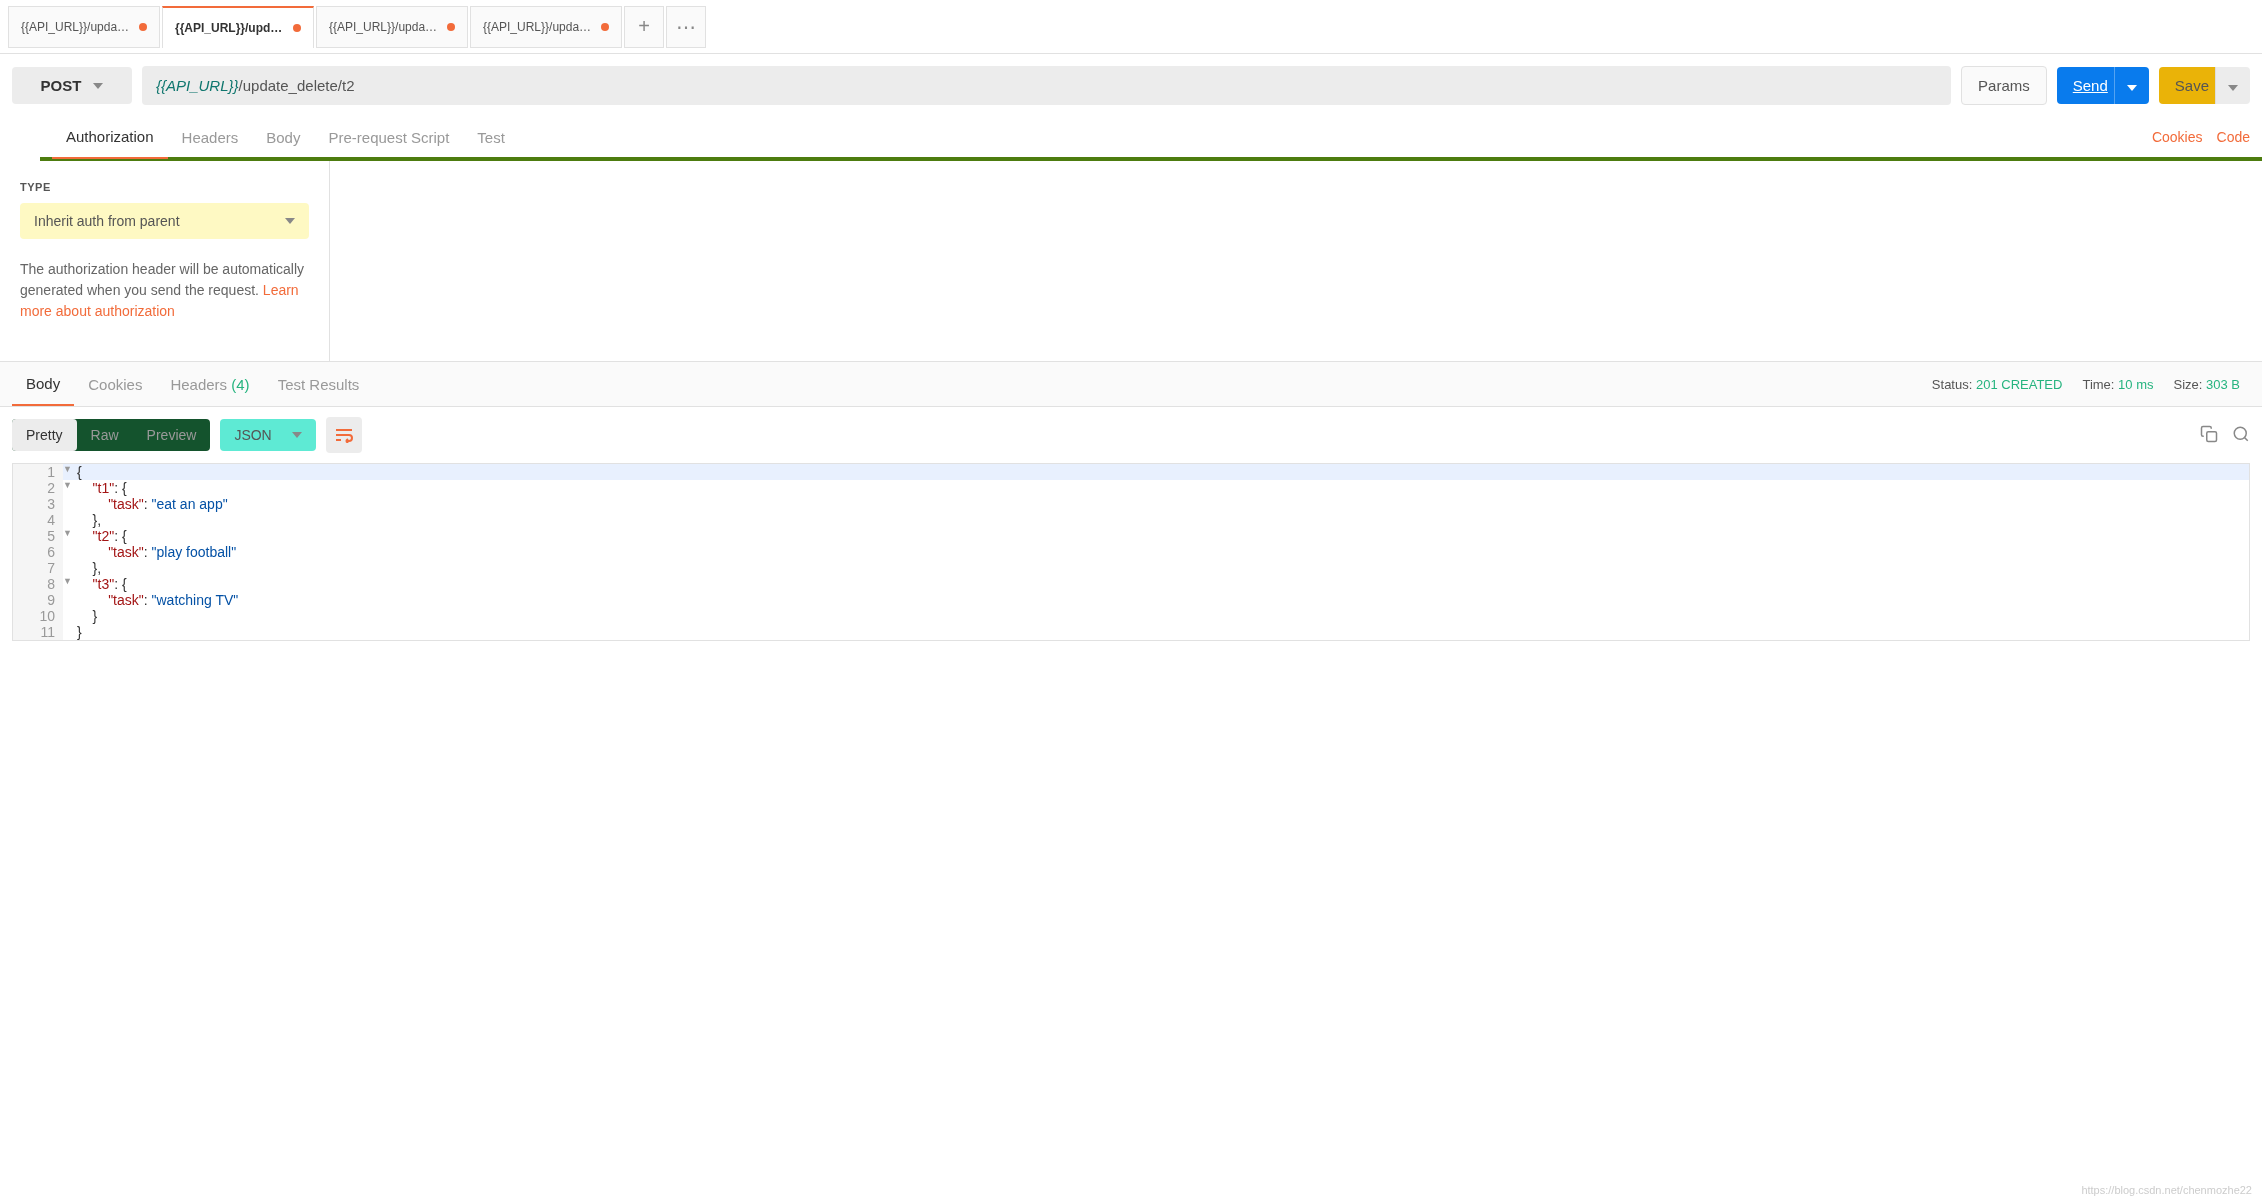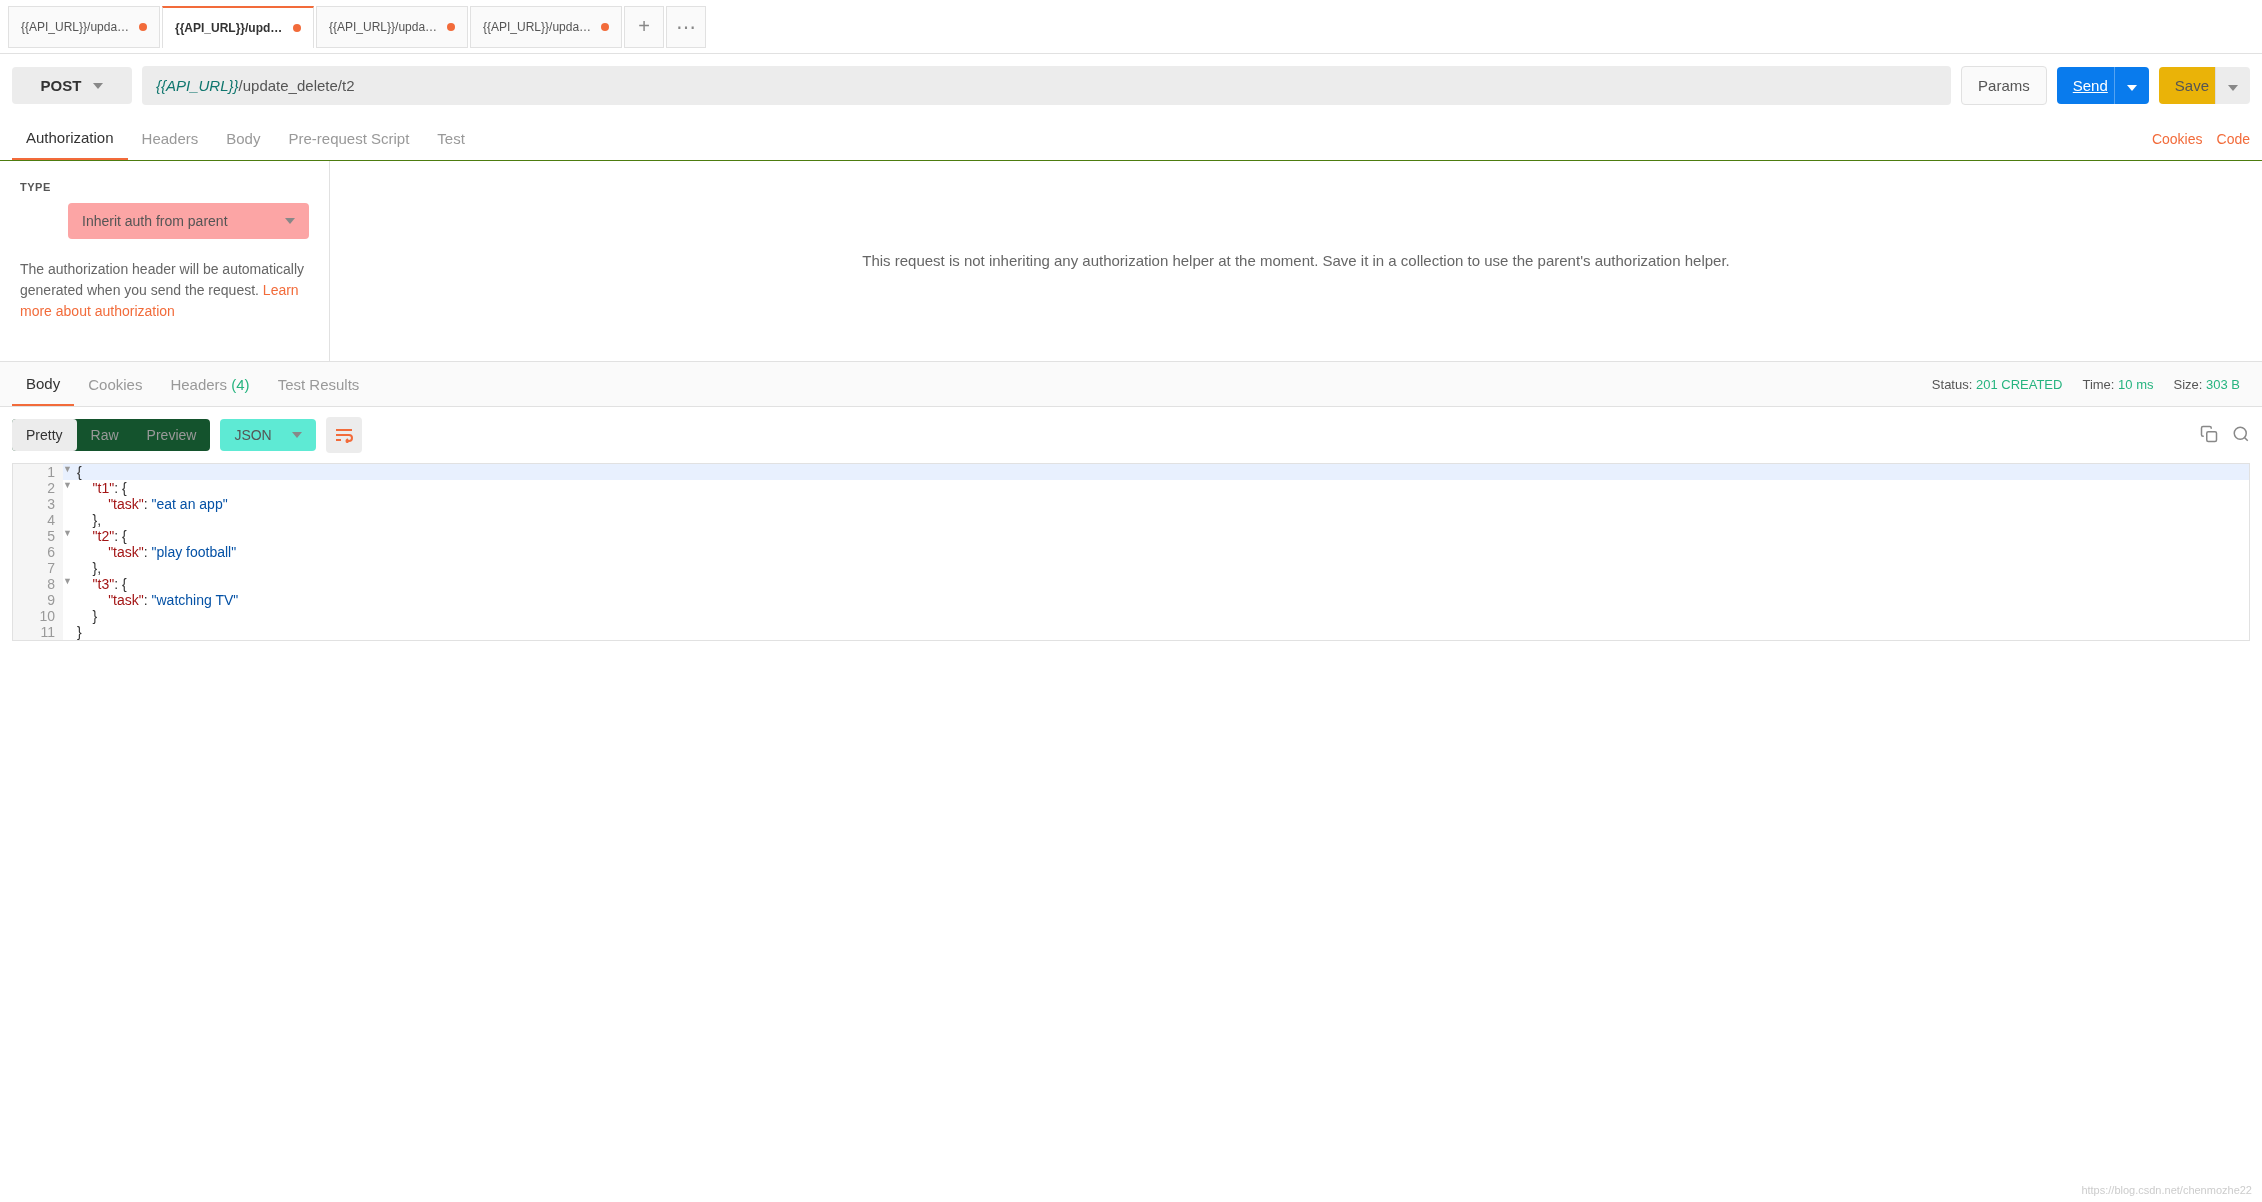--- a/index.html
+++ b/index.html
@@ -27,31 +27,31 @@
     .btn-params { background: #fafafa; border: 1px solid #e1e1e1; color: #555; }
     .btn-send { background: #097bed; color: #fff; font-weight: 500; display: flex; align-items: center; text-decoration: underline; }
     .btn-send-dd { background: #097bed; color: #fff; padding: 10px 12px; border-left: 1px solid rgba(255,255,255,0.3); border-radius: 0 4px 4px 0; margin-left: -10px; }
     .btn-save { background: #eab308; color: #555; }
     .btn-save-dd { background: #ececec; color: #555; padding: 10px 12px; border-radius: 0 4px 4px 0; margin-left: -10px; border-left: 1px solid #ddd; }
     .send-group, .save-group { display: flex; }
     .btn-send { border-radius: 4px 0 0 4px; }
     .btn-save { border-radius: 4px 0 0 4px; }
     
     
-    .request-tabs { display: flex; align-items: center; border-bottom: 1px solid #4d7c0f; padding: 0 12px; height: 44px; }
+    .request-tabs { display: flex; align-items: center; border-bottom: 4px solid #4d7c0f; padding: 0 12px; height: 44px; margin-left: 40px; }
     .req-tab { padding: 12px 14px; cursor: pointer; color: #999; font-size: 15px; }
     .req-tab.active { color: #333; border-bottom: 2px solid #f26b3a; }
     .req-tabs-right { margin-left: auto; display: flex; gap: 14px; }
     .link-text { color: #f26b3a; cursor: pointer; }
     
     
     .auth-section { display: flex; min-height: 200px; }
     .auth-left { width: 330px; padding: 20px; border-right: 1px solid #e1e1e1; }
     .auth-type-label { font-size: 11px; font-weight: 700; color: #555; letter-spacing: 0.5px; margin-bottom: 10px; }
-    .auth-select { display: flex; align-items: center; justify-content: space-between; background: #fca5a5; padding: 10px 14px; border-radius: 4px; cursor: pointer; margin-bottom: 20px; margin-left: 48px; }
+    .auth-select { display: flex; align-items: center; justify-content: space-between; background: #fef9c3; padding: 10px 14px; border-radius: 4px; cursor: pointer; margin-bottom: 20px; }
     .auth-desc { color: #666; line-height: 1.5; font-size: 14px; }
     .auth-right { flex: 1; display: flex; align-items: center; justify-content: center; padding: 30px; color: #666; text-align: center; font-size: 15px; line-height: 1.6; }
     
     
     .response-tabs { display: flex; align-items: center; border-top: 1px solid #e1e1e1; border-bottom: 1px solid #e1e1e1; padding: 0 12px; height: 46px; background: #fafafa; }
     .resp-tab { padding: 12px 14px; cursor: pointer; color: #999; font-size: 15px; }
     .resp-tab.active { color: #333; border-bottom: 2px solid #f26b3a; }
     .count-green { color: #26b47f; }
     .resp-status { margin-left: auto; display: flex; gap: 20px; font-size: 13px; padding-right: 10px; }
     .status-val { color: #26b47f; }
@@ -143,23 +143,20 @@
 <div class="auth-section">
   <div class="auth-left">
     <div class="auth-type-label">TYPE</div>
     <div class="auth-select">
       <span>Inherit auth from parent</span>
       <span class="chevron-down"></span>
     </div>
     <p class="auth-desc">
       <span>The authorization header will be automatically generated when you send the request. </span><span class="link-text">Learn more about authorization</span>
     </p>
-  </div>
-  <div class="auth-right">
-    <span>This request is not inheriting any authorization helper at the moment. Save it in a collection to use the parent's authorization helper.</span>
   </div>
 </div>
 
 <div class="response-tabs">
   <div class="resp-tab active">Body</div>
   <div class="resp-tab">Cookies</div>
   <div class="resp-tab">
     <span>Headers</span>
     <span class="count-green">(4)</span>
   </div>

